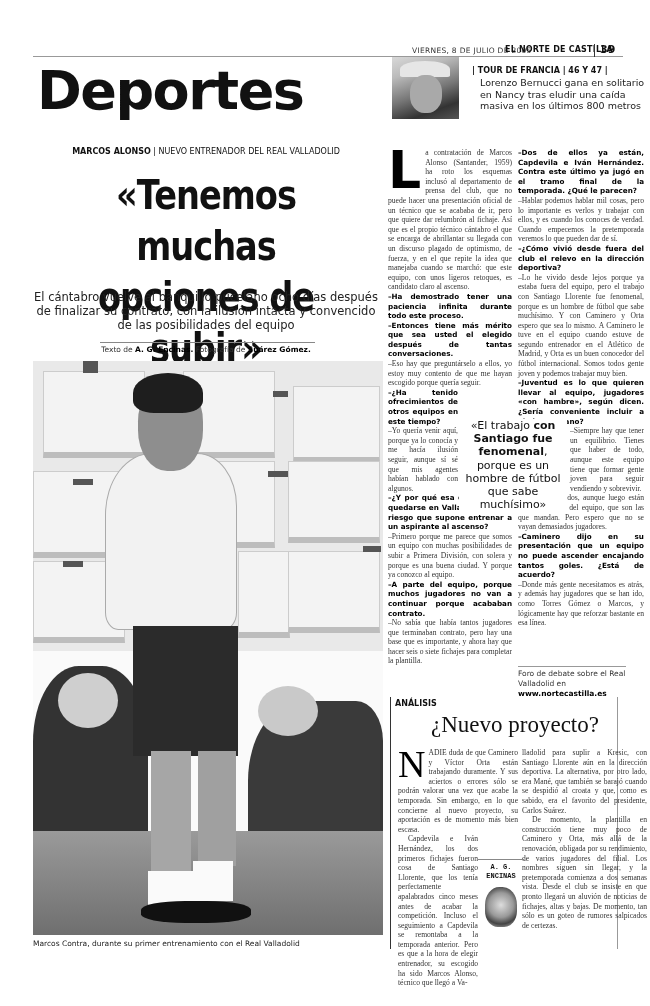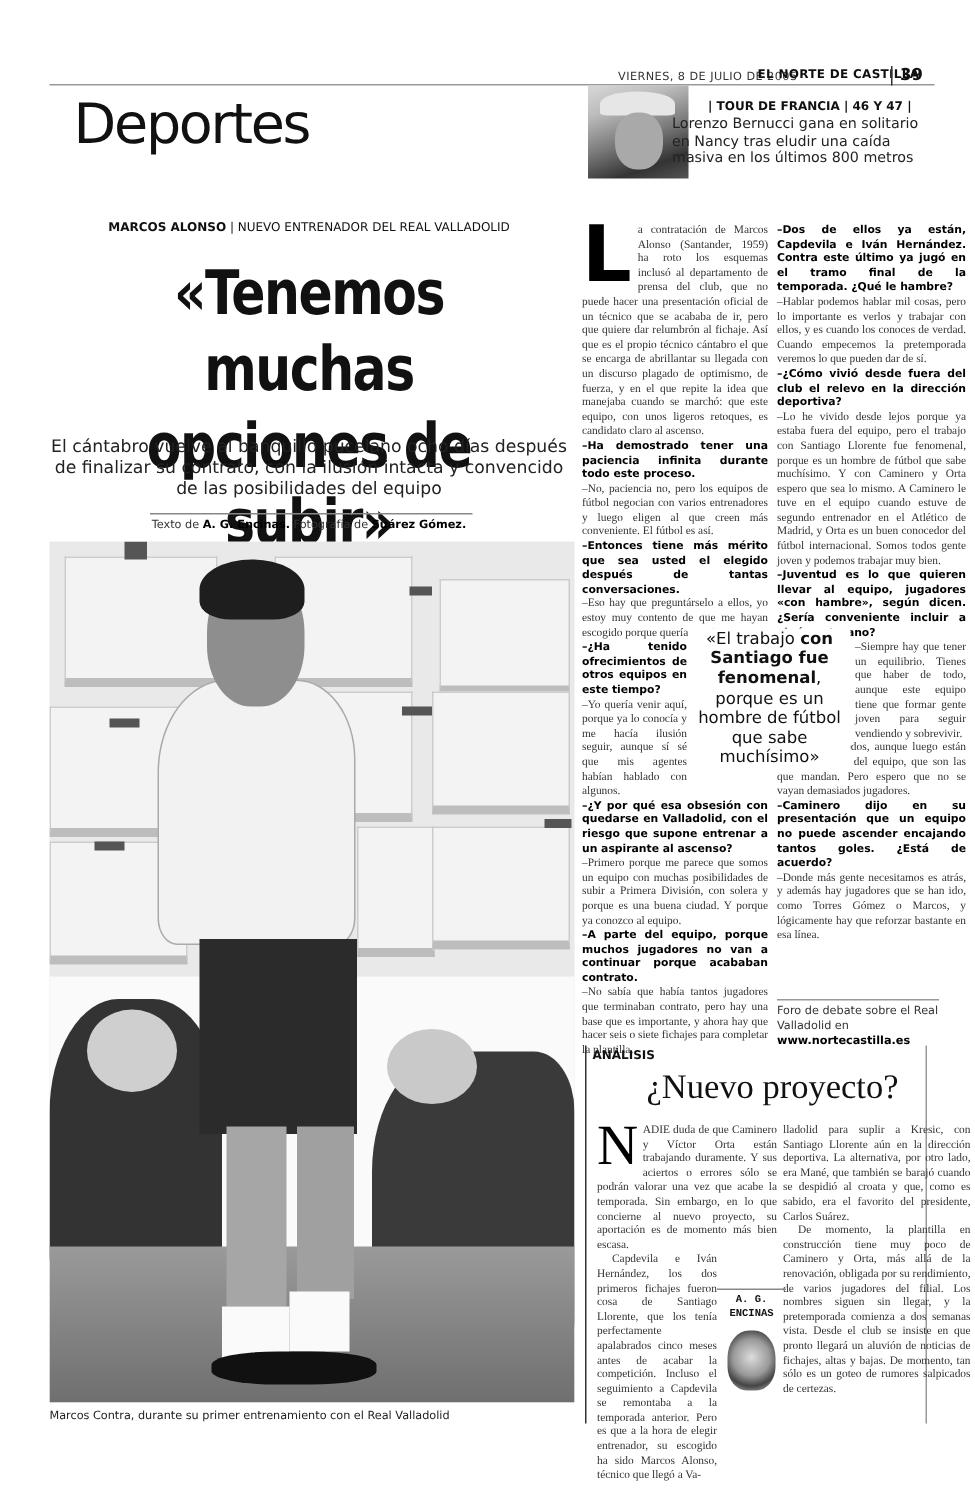--- a/index.html
+++ b/index.html
@@ -5,26 +5,26 @@
   html,body{margin:0;padding:0;background:#fff;}
   body{width:650px;height:1006px;position:relative;overflow:hidden;font-family:"DejaVu Serif",serif;color:#111;}
   .abs{position:absolute;}
   .sans{font-family:"DejaVu Sans",sans-serif;}
   
   #topline{left:33px;top:56px;width:590px;height:1px;background:#999;}
   #folio-date{left:412px;top:46px;font-size:7.5px;letter-spacing:.3px;color:#333;}
   #folio-paper{left:505px;top:45px;font-size:8px;font-weight:bold;letter-spacing:.2px;}
   #folio-sep{left:594px;top:44px;width:1px;height:13px;background:#333;}
   #folio-page{left:600px;top:43px;font-size:11px;font-weight:bold;}
-  #section-title{left:37px;top:64px;font-size:37px;font-weight:normal;letter-spacing:-1.5px;line-height:1;font-family:"DejaVu Sans",sans-serif;margin-left:12px;}
+  #section-title{left:37px;top:64px;font-size:54px;font-weight:bold;letter-spacing:-1.5px;line-height:1;font-family:"DejaVu Sans",sans-serif;}
   #teaser-photo{left:392px;top:57px;width:67px;height:62px;background:linear-gradient(160deg,#d8d8d8 0%,#bbb 25%,#777 55%,#333 80%,#555 100%);overflow:hidden;}
   #teaser-photo .cap{position:absolute;left:8px;top:4px;width:50px;height:16px;border-radius:50% 50% 10% 10%;background:#e6e6e6;}
   #teaser-photo .face{position:absolute;left:18px;top:18px;width:32px;height:38px;border-radius:45%;background:#a9a9a9;}
   #teaser-kicker{left:472px;top:66px;font-size:8px;font-weight:bold;}
-  #teaser-text{left:448px;top:77px;width:165px;font-size:9.5px;line-height:11.5px;color:#222;}
+  #teaser-text{left:480px;top:77px;width:165px;font-size:9.5px;line-height:11.5px;color:#222;}
   
   #kicker{left:32px;top:147px;width:348px;text-align:center;font-size:8px;}
   #kicker b{font-weight:bold;}
   #headline{left:32px;top:170px;width:348px;text-align:center;font-size:41px;line-height:51px;font-weight:bold;letter-spacing:-1.2px;font-family:"DejaVu Sans",sans-serif;transform:scaleX(.82);transform-origin:center top;}
   #deck{left:32px;top:290px;width:348px;text-align:center;font-size:11.5px;line-height:14px;color:#222;font-family:"DejaVu Sans",sans-serif;}
   #byline-rule{left:100px;top:342px;width:215px;height:1px;background:#888;}
   #byline{left:32px;top:345px;width:348px;text-align:center;font-size:7.5px;color:#333;}
   #byline b{color:#000;}
   
   #main-photo{left:33px;top:361px;width:350px;height:574px;overflow:hidden;background:#e9e9e9;}
@@ -123,33 +123,32 @@
   <div class="person" style="left:115px;top:510px;width:45px;height:35px;background:#fafafa;"></div>
   <div class="person" style="left:160px;top:500px;width:40px;height:40px;background:#fafafa;"></div>
   <div class="person" style="left:108px;top:540px;width:110px;height:22px;background:#111;border-radius:40%;"></div>
 </div>
 <div class="abs sans" id="photo-caption">Marcos Contra, durante su primer entrenamiento con el Real Valladolid</div>
 
 <div class="col" id="col1">
   <span id="dropcap">L</span>
   <p class="a">a contratación de Marcos Alonso (Santander, 1959) ha roto los esquemas inclusó al departamento de prensa del club, que no puede hacer una presentación oficial de un técnico que se acababa de ir, pero que quiere dar relumbrón al fichaje. Así que es el propio técnico cántabro el que se encarga de abrillantar su llegada con un discurso plagado de optimismo, de fuerza, y en el que repite la idea que manejaba cuando se marchó: que este equipo, con unos ligeros retoques, es candidato claro al ascenso.</p>
   <p class="q">–Ha demostrado tener una paciencia infinita durante todo este proceso.</p>
-  <p class="a">–No, paciencia no, pero los equipos de fútbol negocian con varios entrenadores y luego eligen al que creen más conveniente. El fútbol es así.</p>
   <p class="q">–Entonces tiene más mérito que sea usted el elegido después de tantas conversaciones.</p>
   <p class="a">–Eso hay que preguntárselo a ellos, yo estoy muy contento de que me hayan escogido porque quería seguir.</p>
   <p class="q" style="width:70px">–¿Ha tenido ofrecimientos de otros equipos en este tiempo?</p>
   <p class="a" style="width:70px">–Yo quería venir aquí, porque ya lo conocía y me hacía ilusión seguir, aunque sí sé que mis agentes habían hablado con algunos.</p>
   <p class="q">–¿Y por qué esa obsesión con quedarse en Valladolid, con el riesgo que supone entrenar a un aspirante al ascenso?</p>
   <p class="a">–Primero porque me parece que somos un equipo con muchas posibilidades de subir a Primera División, con solera y porque es una buena ciudad. Y porque ya conozco al equipo.</p>
   <p class="q">–A parte del equipo, porque muchos jugadores no van a continuar porque acababan contrato.</p>
   <p class="a">–No sabía que había tantos jugadores que terminaban contrato, pero hay una base que es importante, y ahora hay que hacer seis o siete fichajes para completar la plantilla.</p>
 </div>
 
 <div class="col" id="col2">
-  <p class="q">–Dos de ellos ya están, Capdevila e Iván Hernández. Contra este último ya jugó en el tramo final de la temporada. ¿Qué le hambre?</p>
+  <p class="q">–Dos de ellos ya están, Capdevila e Iván Hernández. Contra este último ya jugó en el tramo final de la temporada. ¿Qué le parecen?</p>
   <p class="a">–Hablar podemos hablar mil cosas, pero lo importante es verlos y trabajar con ellos, y es cuando los conoces de verdad. Cuando empecemos la pretemporada veremos lo que pueden dar de sí.</p>
   <p class="q">–¿Cómo vivió desde fuera del club el relevo en la dirección deportiva?</p>
   <p class="a">–Lo he vivido desde lejos porque ya estaba fuera del equipo, pero el trabajo con Santiago Llorente fue fenomenal, porque es un hombre de fútbol que sabe muchísimo. Y con Caminero y Orta espero que sea lo mismo. A Caminero le tuve en el equipo cuando estuve de segundo entrenador en el Atlético de Madrid, y Orta es un buen conocedor del fútbol internacional. Somos todos gente joven y podemos trabajar muy bien.</p>
   <p class="q">–Juventud es lo que quieren llevar al equipo, jugadores «con hambre», según dicen. ¿Sería conveniente incluir a algún veterano?</p>
   <p class="a" style="margin-left:52px">–Siempre hay que tener un equilibrio. Tienes que haber de todo, aunque este equipo tiene que formar gente joven para seguir vendiendo y sobrevivir.</p>
   <p class="a">–Cuento con todos, aunque luego están las necesidades del equipo, que son las que mandan. Pero espero que no se vayan demasiados jugadores.</p>
   <p class="q">–Caminero dijo en su presentación que un equipo no puede ascender encajando tantos goles. ¿Está de acuerdo?</p>
   <p class="a">–Donde más gente necesitamos es atrás, y además hay jugadores que se han ido, como Torres Gómez o Marcos, y lógicamente hay que reforzar bastante en esa línea.</p>
 </div>
 

